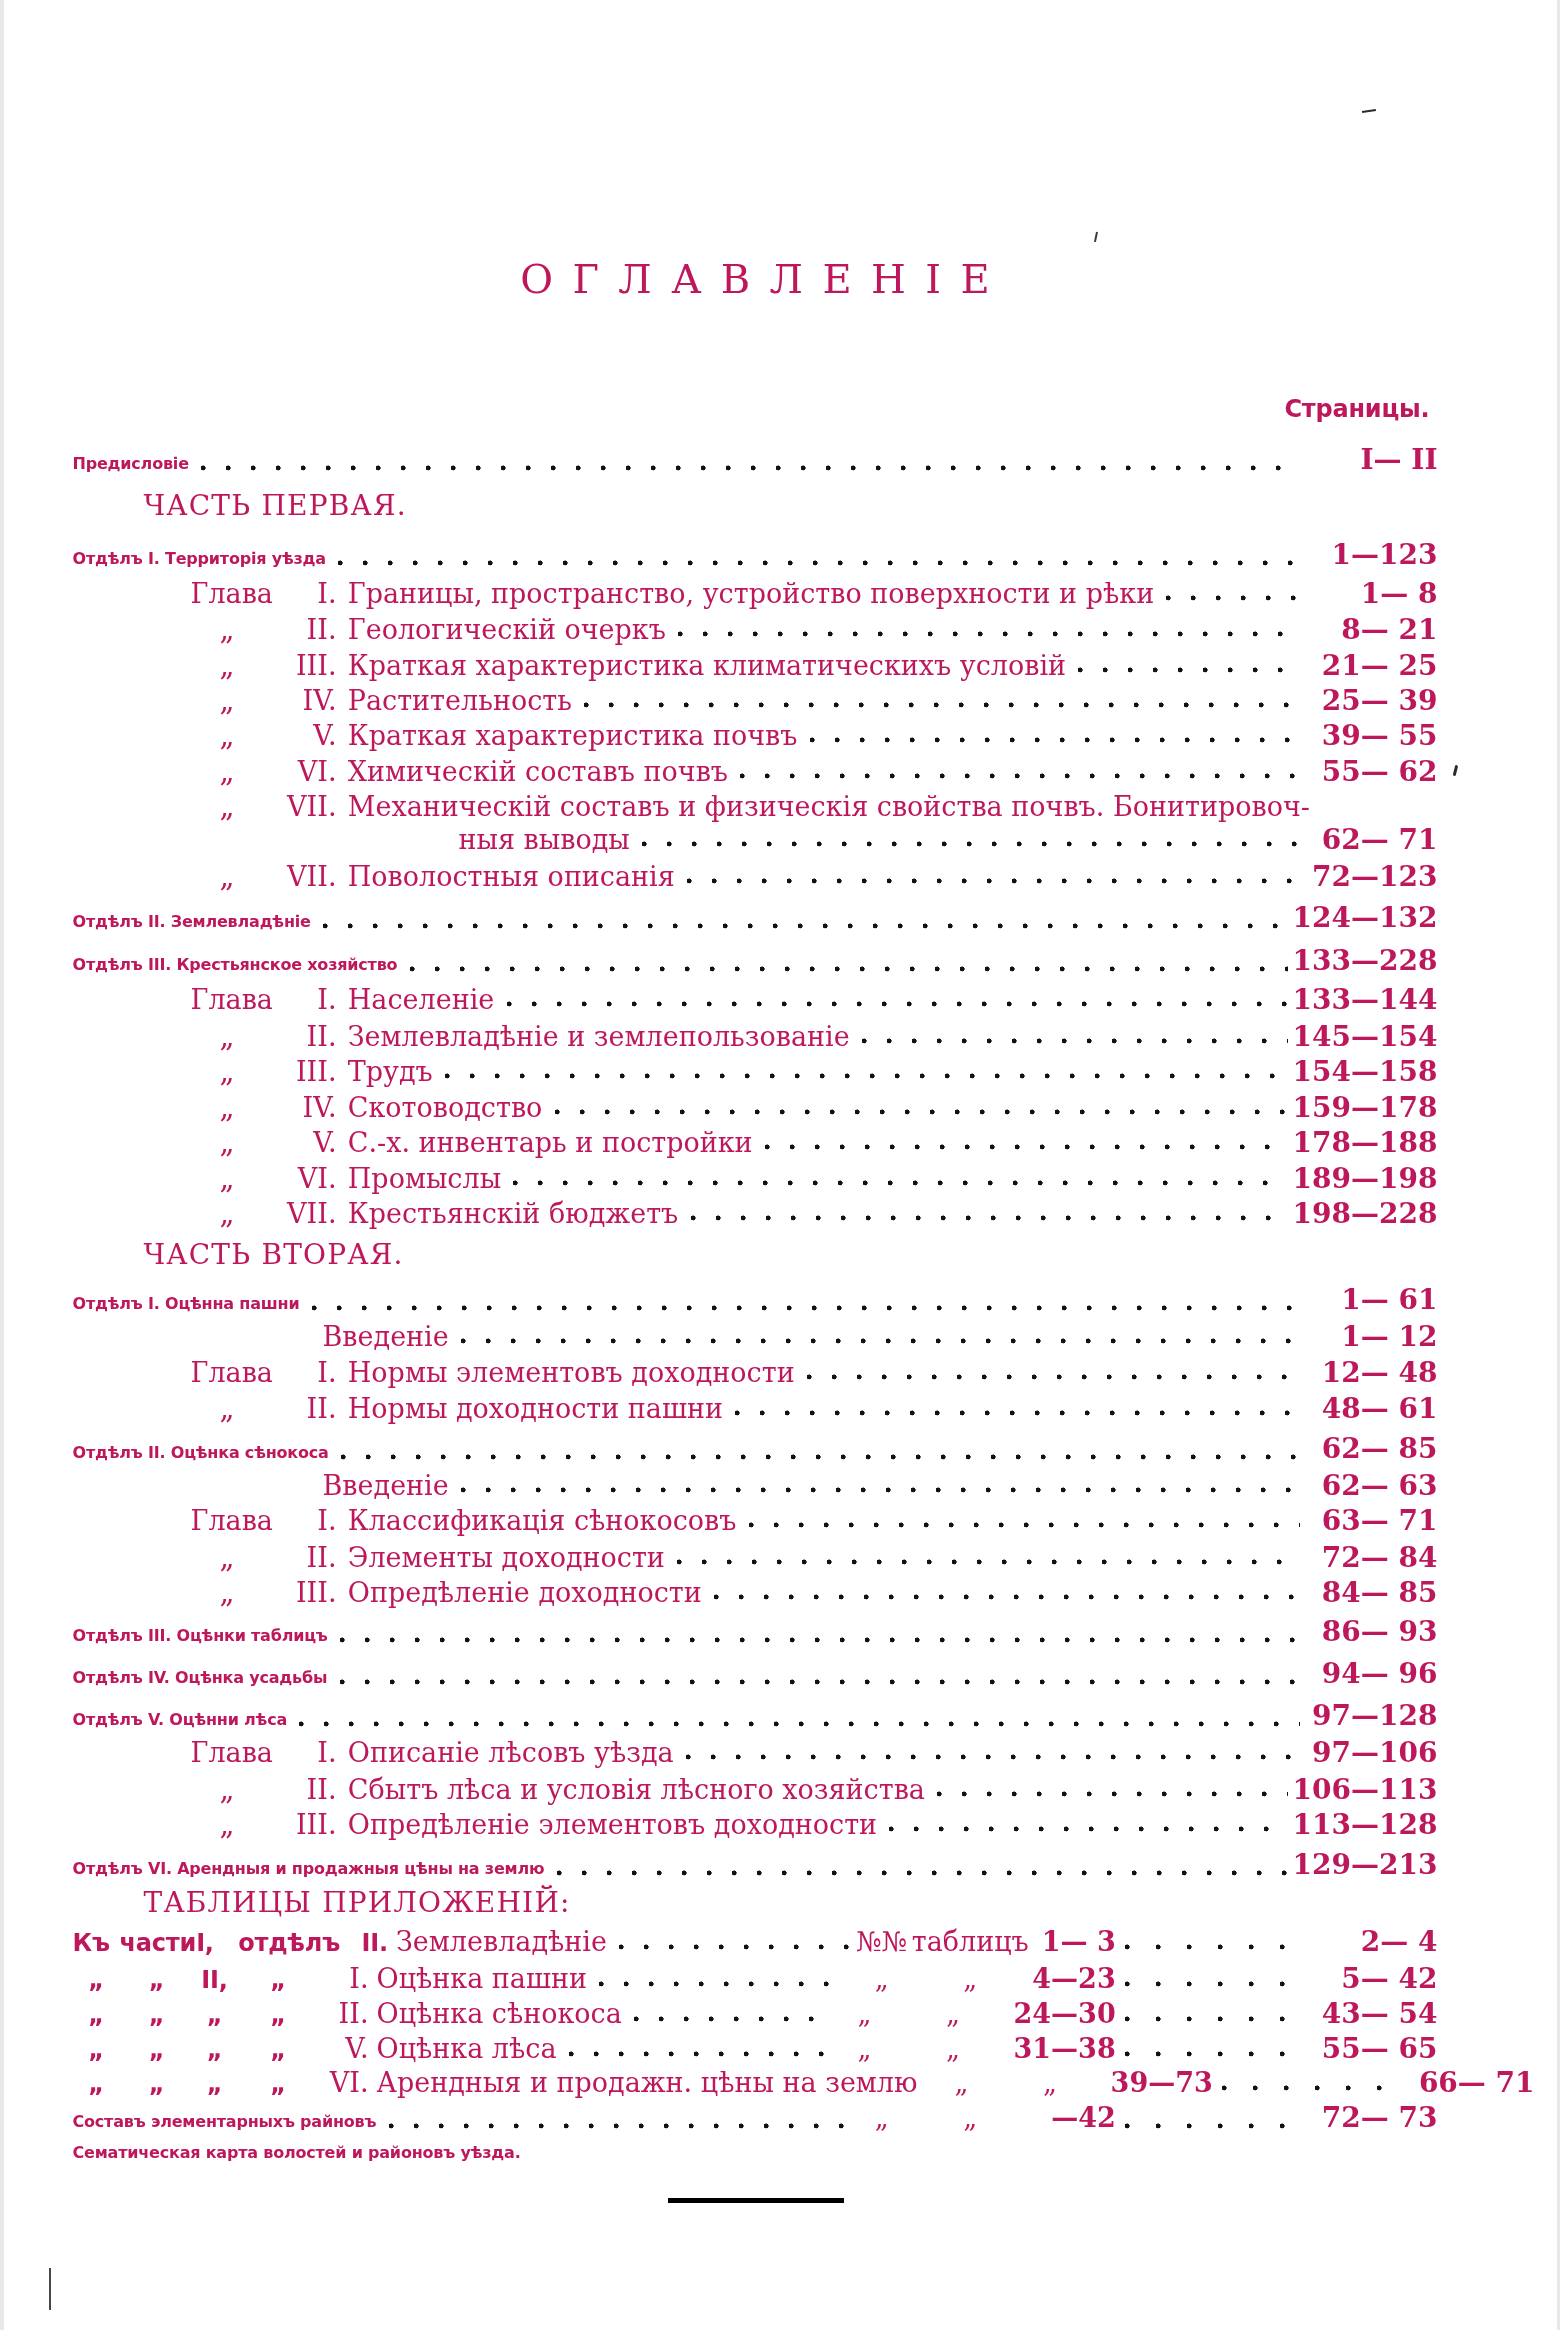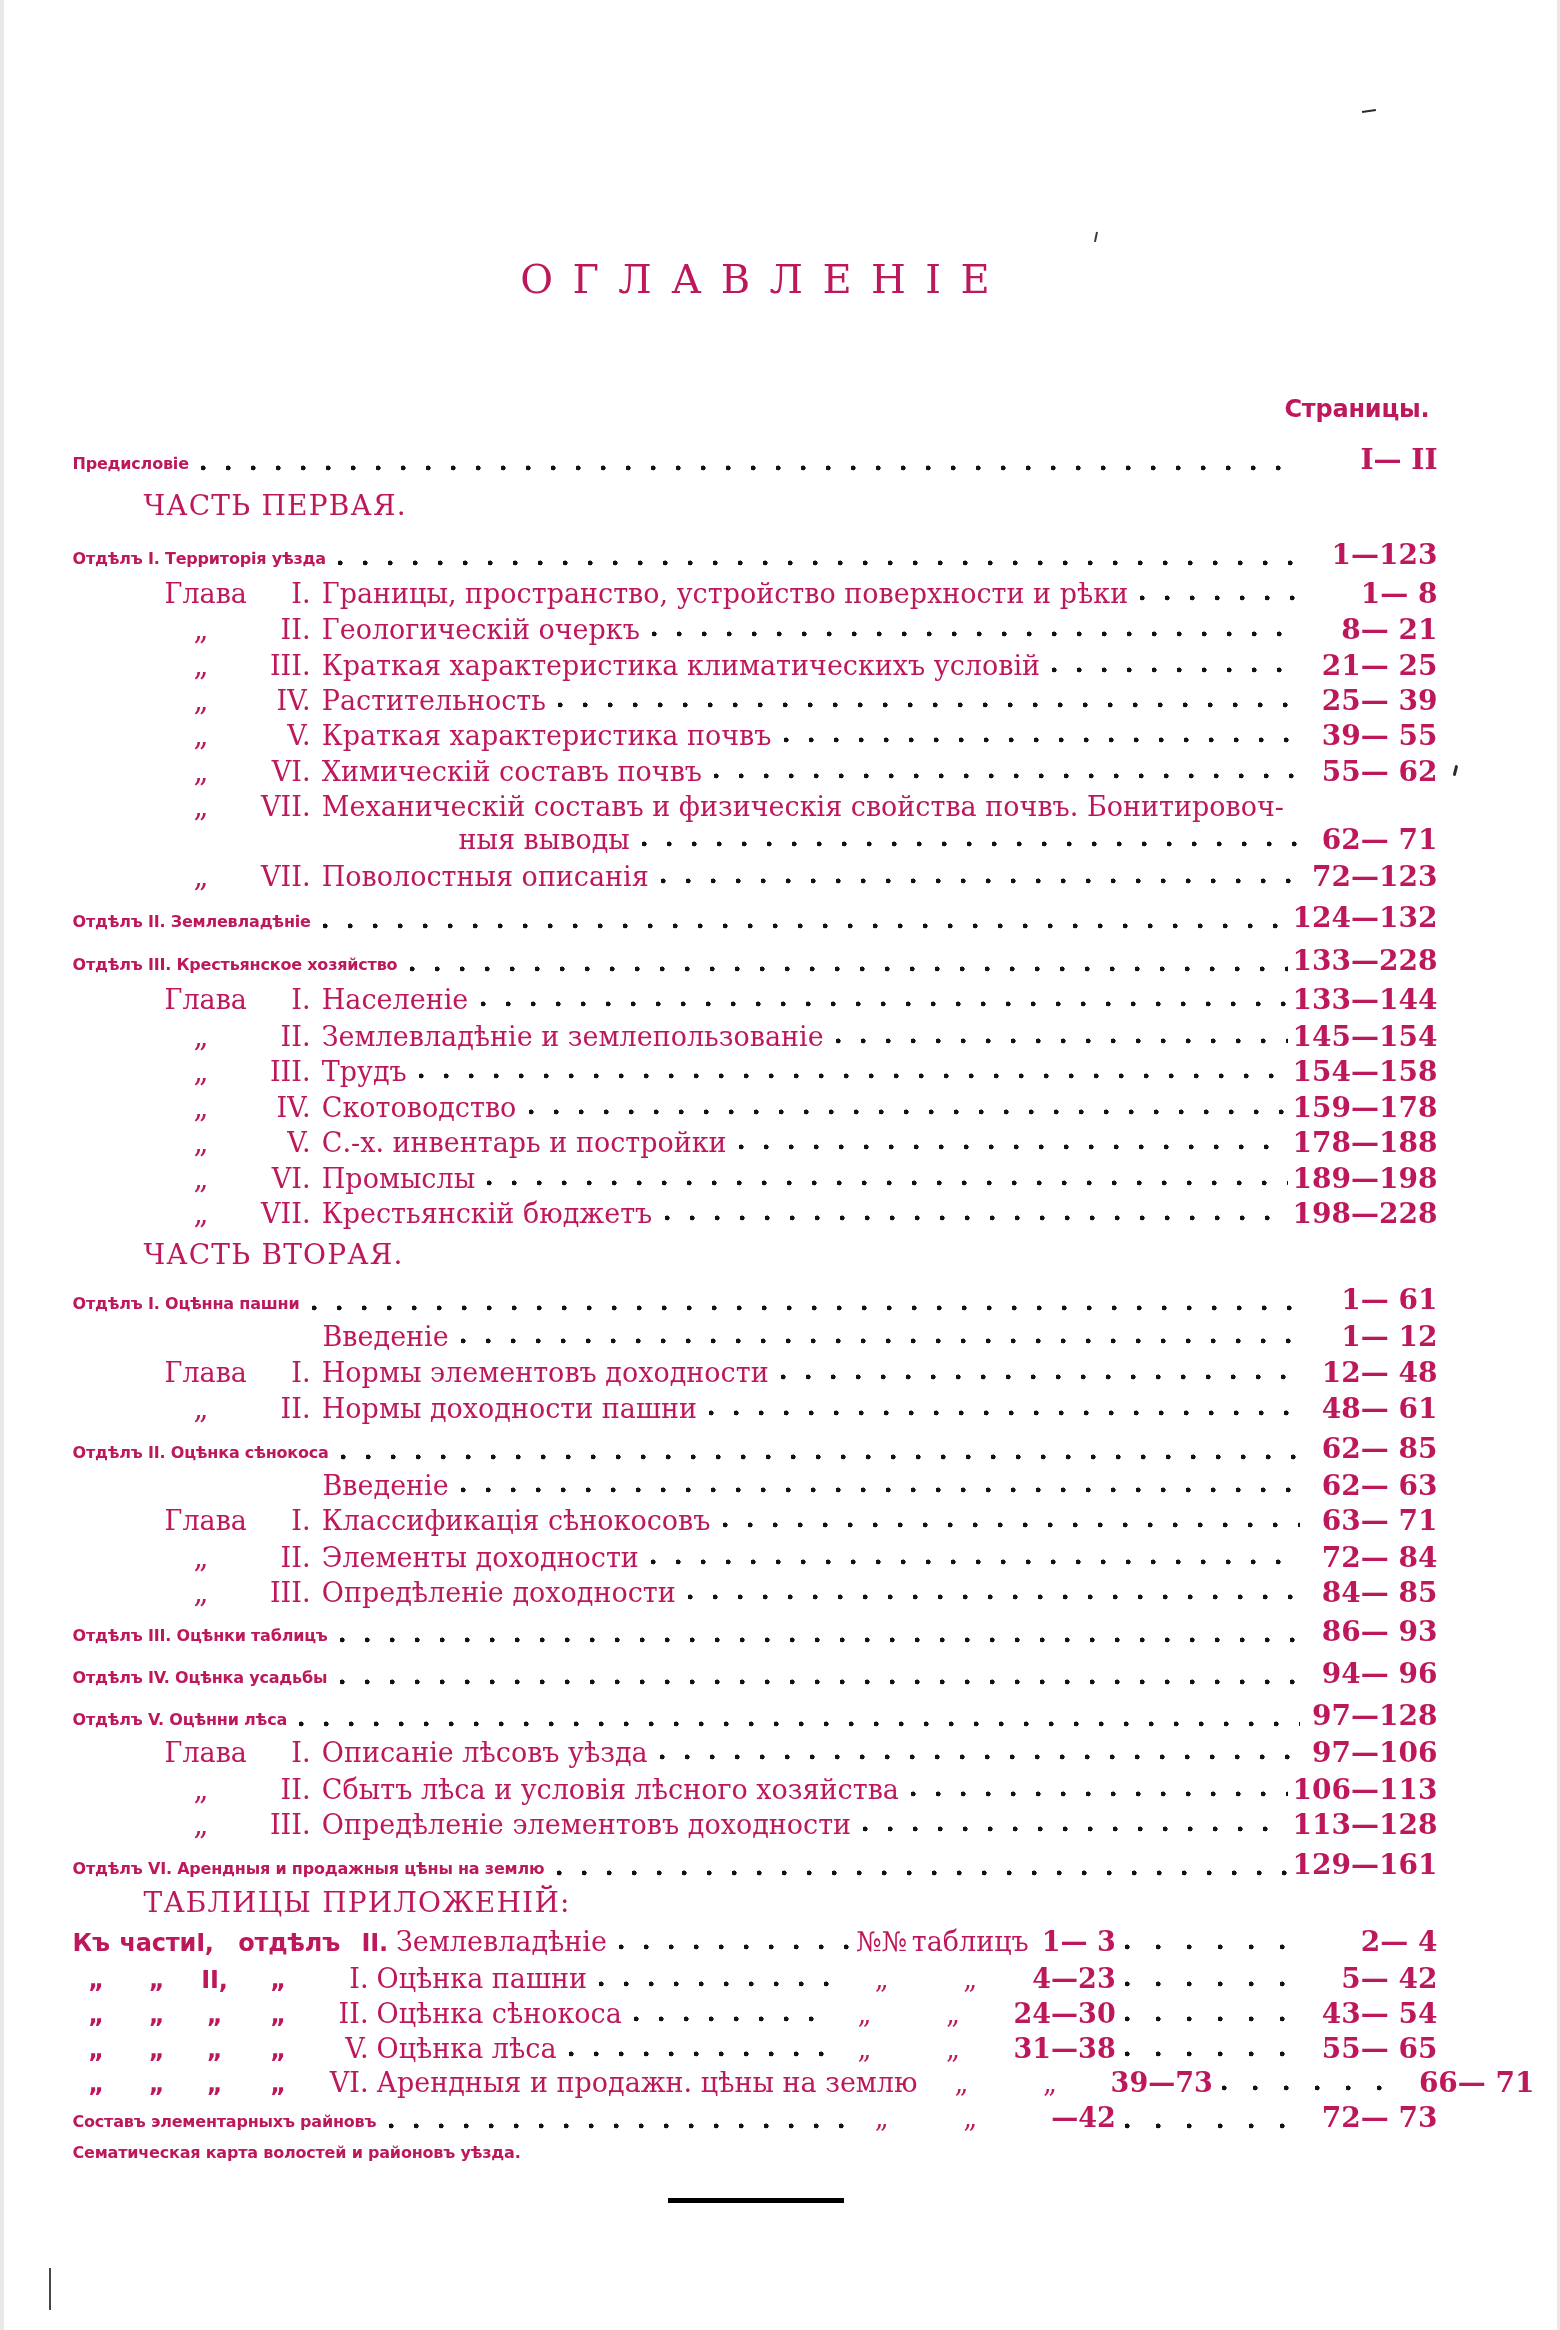--- a/index.html
+++ b/index.html
@@ -6,21 +6,21 @@
   .page{position:relative;width:1553px;height:2330px;background:#ffffff;
         font-family:"DejaVu Serif",serif;color:#be185d;overflow:hidden;margin:0 auto;}
   .title{position:absolute;top:256px;left:69px;width:1365px;text-align:center;
          font-size:40px;letter-spacing:19.4px;text-indent:19.4px;font-weight:400;white-space:pre;}
   .hdr{position:absolute;top:395px;right:127px;font-family:"DejaVu Sans",sans-serif;
        font-weight:700;font-size:24px;letter-spacing:-0.2px;}
   .row{position:absolute;left:69px;width:1365px;display:flex;align-items:baseline;
        white-space:pre;line-height:32px;font-size:27px;}
   .lblb{font-family:"DejaVu Sans",sans-serif;font-weight:700;font-size:16px;letter-spacing:-0.2px;flex:0 0 auto;}
   .part{margin-left:71px;font-size:28px;letter-spacing:1.2px;}
-  .lead{margin-left:92px;flex:0 0 85px;box-sizing:border-box;}
+  .lead{margin-left:118px;flex:0 0 85px;box-sizing:border-box;}
   .lead.d{padding-left:29px;font-size:29px;}
   .num{flex:0 0 61px;text-align:right;margin-right:11.3px;}
   .ttl{flex:0 0 auto;}
   .ttl.ind-intro{margin-left:250px;}
   .ttl.ind-cont{margin-left:386px;}
   .dots{flex:1 1 0;min-width:0;align-self:flex-end;height:9.7px;margin:0 4.8px 7.3px 11.3px;
         background-image:radial-gradient(circle at 3.2px 4.8px,#111 2.2px,transparent 2.6px);
         background-size:25px 9.7px;background-repeat:repeat-x;}
   .dots2{flex:0 0 176px;align-self:flex-end;height:9.7px;margin:0 4.8px 7.3px 8px;
         background-image:radial-gradient(circle at 3.2px 4.8px,#111 2.2px,transparent 2.6px);
@@ -305,21 +305,21 @@
     <span class="lead d">„</span>
     <span class="num">III.</span>
     <span class="ttl">Опредѣленіе элементовъ доходности</span>
     <span class="dots"></span>
     <span class="pg">113—128</span>
   </div>
 
   <div class="row" style="top:1849px">
     <span class="lblb">Отдѣлъ VI. Арендныя и продажныя цѣны на землю</span>
     <span class="dots"></span>
-    <span class="pg">129—161</span>
+    <span class="pg">129—213</span>
   </div>
 
   <div class="row" style="top:1887px">
     <span class="part">ТАБЛИЦЫ ПРИЛОЖЕНІЙ:</span>
   </div>
 
   <div class="row" style="top:1926px">
     <span class="a1 ab">Къ</span>
     <span class="a2 ab">части</span>
     <span class="a3 ab">I,</span>

